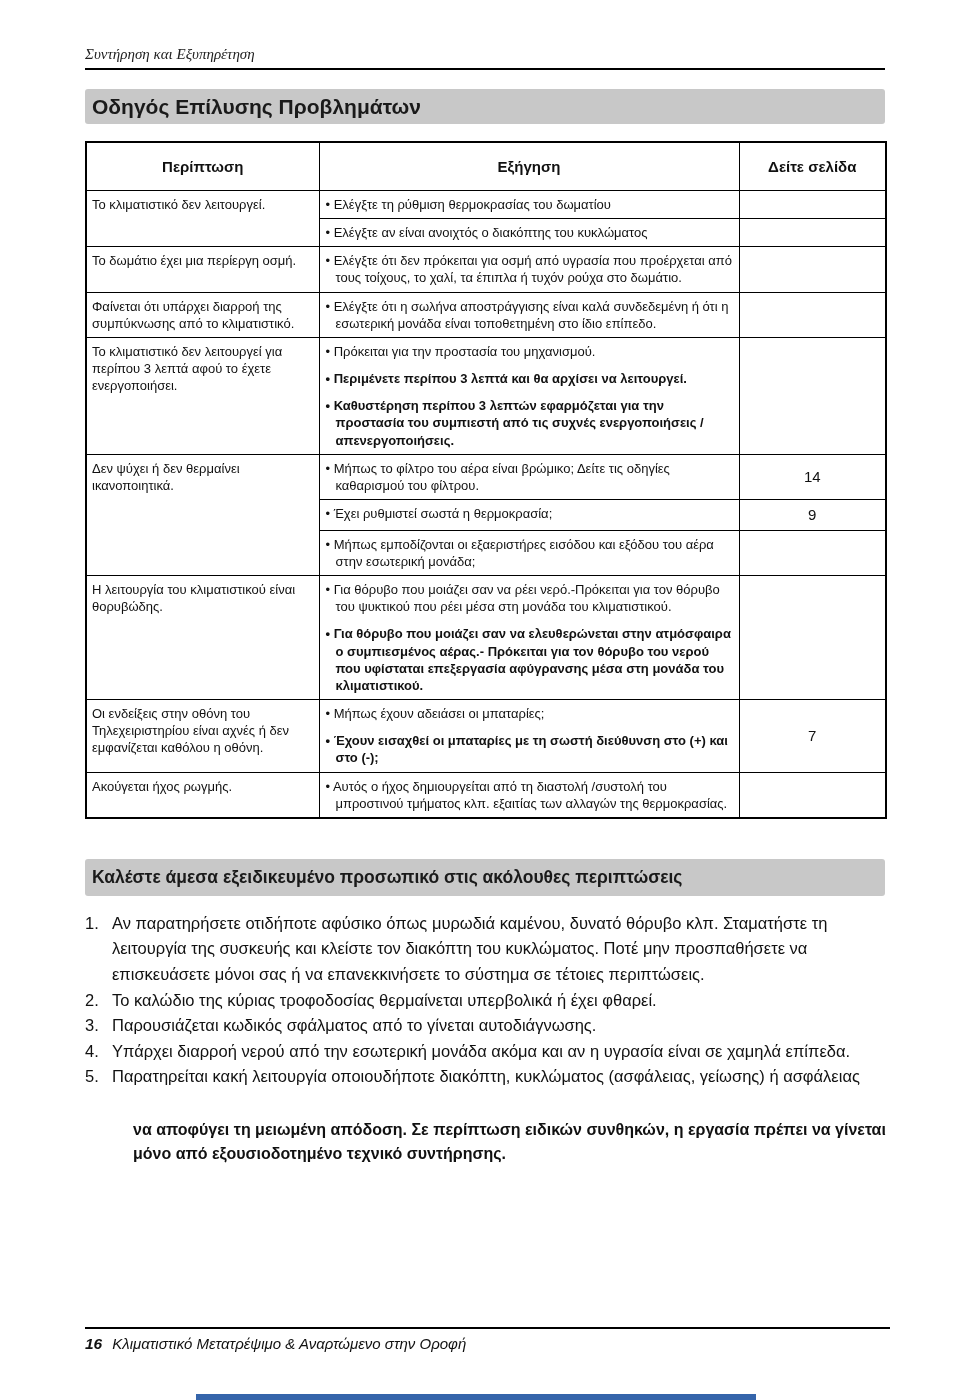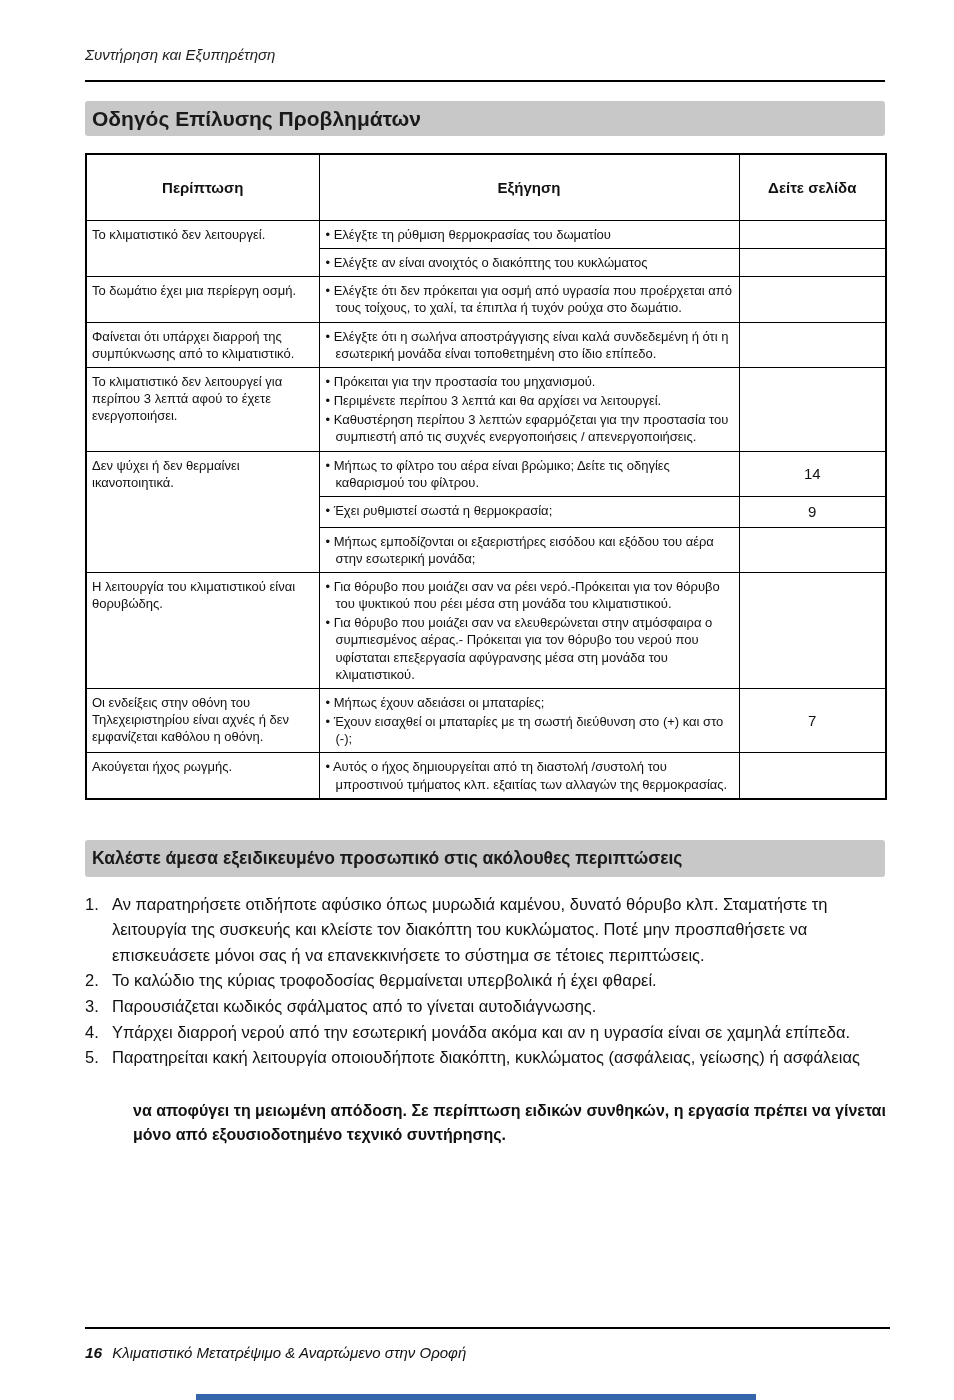--- a/index.html
+++ b/index.html
@@ -4,60 +4,60 @@
 <style>
   * { margin: 0; padding: 0; box-sizing: border-box; }
   html, body { background: #ffffff; }
   body {
     width: 954px; height: 1400px; overflow: hidden; position: relative;
     font-family: "Liberation Sans", sans-serif; color: #111;
   }
   .content { padding: 46px 69px 0 85px; }
 
   .running-header {
-    font-style: italic; font-size: 15px; padding-bottom: 17px;
-    border-bottom: 2px solid #000; color: #222;
+    font-style: italic; font-size: 15px; padding-bottom: 5px;
+    border-bottom: 2px solid #000; color: #222; font-family: Liberation Serif, serif;
   }
 
   .title-bar {
     margin-top: 19px; min-height: 35px; background: var(--title-bar-bg, #c8c8c8);
     border-radius: 3px; display: flex; align-items: center; padding: 4px 7px;
   }
   .title-bar .bar-text { font-size: 21px; font-weight: bold; color: #1a1a1a; }
 
   .title-bar.second { margin-top: 40px; min-height: 37px; }
   .title-bar.second .bar-text { font-size: 17.5px; }
 
   .intro { margin-top: 11px; font-size: 13.5px; line-height: 1.45; color: #222; }
 
   table.trouble-table {
     margin-top: 17px; border-collapse: collapse; table-layout: fixed;
     width: 800px; border: 2px solid #000;
   }
   .trouble-table th, .trouble-table td { border: 1px solid #000; }
-  .trouble-table th { font-size: 15px; font-weight: bold; text-align: center; padding: 24px 4px; }
+  .trouble-table th { font-size: 15px; font-weight: bold; text-align: center; padding: 15px 4px; }
   .trouble-table td { font-size: 13px; vertical-align: top; padding: 5px 6px; line-height: 1.32; }
   .trouble-table col.c-case { width: 233px; }
   .trouble-table col.c-exp  { width: 420px; }
   .trouble-table col.c-page { width: 147px; }
   td.case { padding: 5px 5px; }
   td.pg { text-align: center; vertical-align: middle; font-size: 15px; }
   .bullet { padding-left: 10px; text-indent: -10px; }
-  .bullet + .bullet { margin-top: 2px; }
+  .bullet + .bullet { margin-top: 10px; font-weight: bold; }
 
   .call-list { margin-top: 15px; font-size: 16.5px; line-height: 1.55; color: #111; }
   .list-item { display: flex; }
   .list-item .num { width: 27px; flex: none; }
   .list-item .txt { flex: 1; }
 
   .service-note { margin-top: 28px; font-size: 16px; font-weight: bold; line-height: 1.5; width: 790px; margin-left: 48px; }
 
   .footer {
     position: absolute; left: 85px; top: 1327px; width: 805px;
-    border-top: 2px solid #000; padding-top: 15px;
+    border-top: 2px solid #000; padding-top: 6px;
     font-style: italic; font-size: 15px; color: #111;
   }
   .footer .footer-num { font-weight: bold; font-size: 15.5px; margin-right: 10px; }
 
   .page-edge {
     position: absolute; left: 196px; bottom: 0; width: 560px; height: 6px;
     background: var(--page-edge-blue, #3565ab);
   }
 </style>
 </head>

